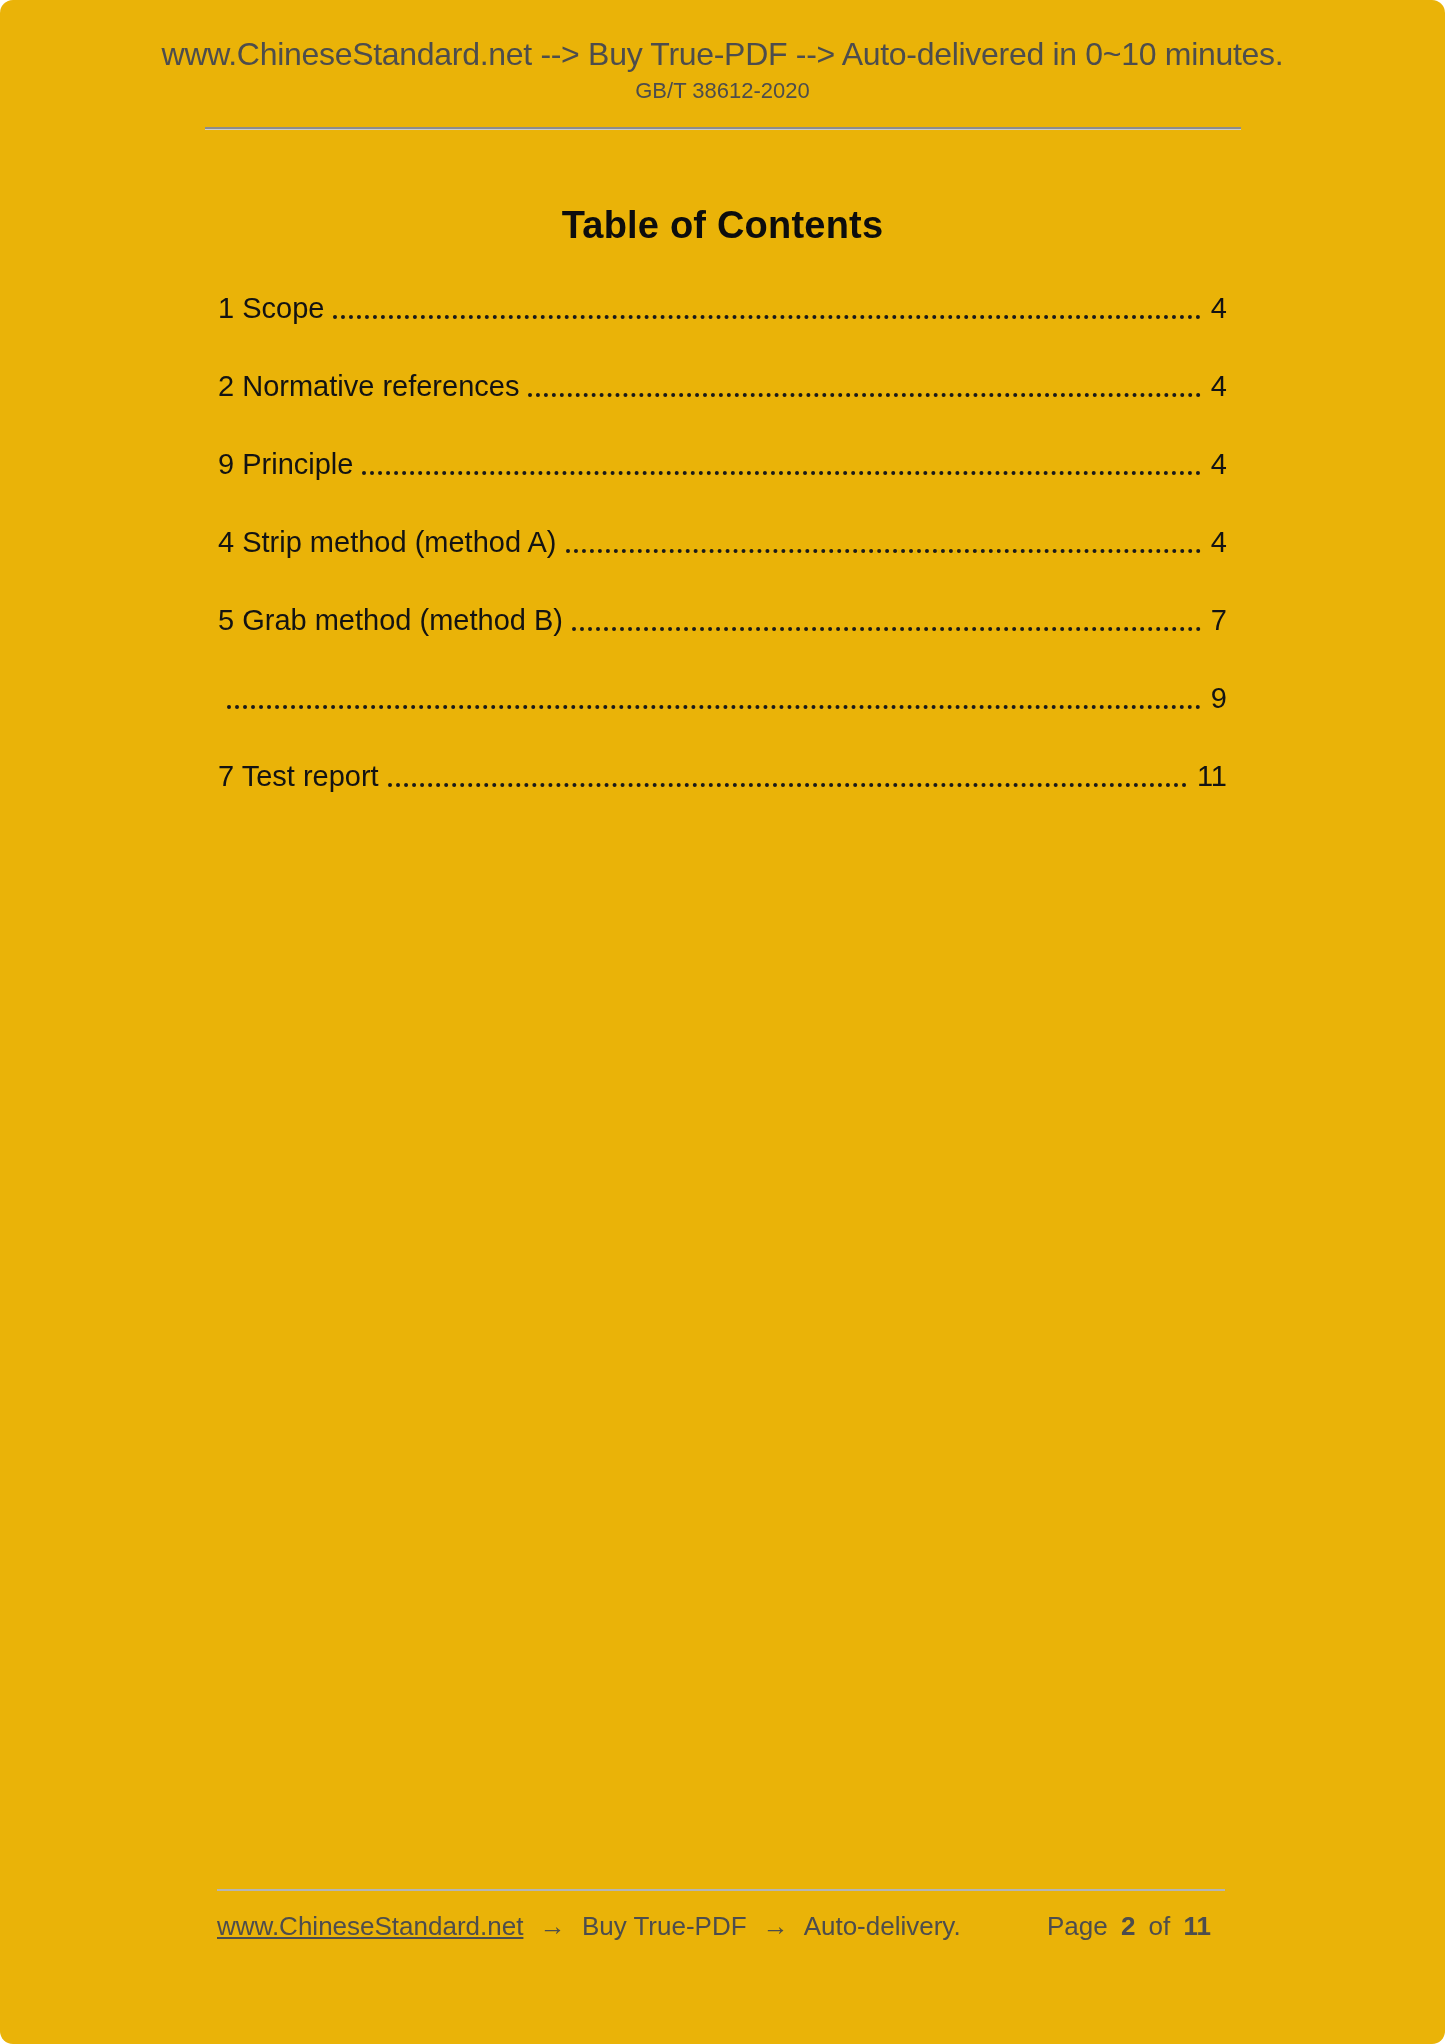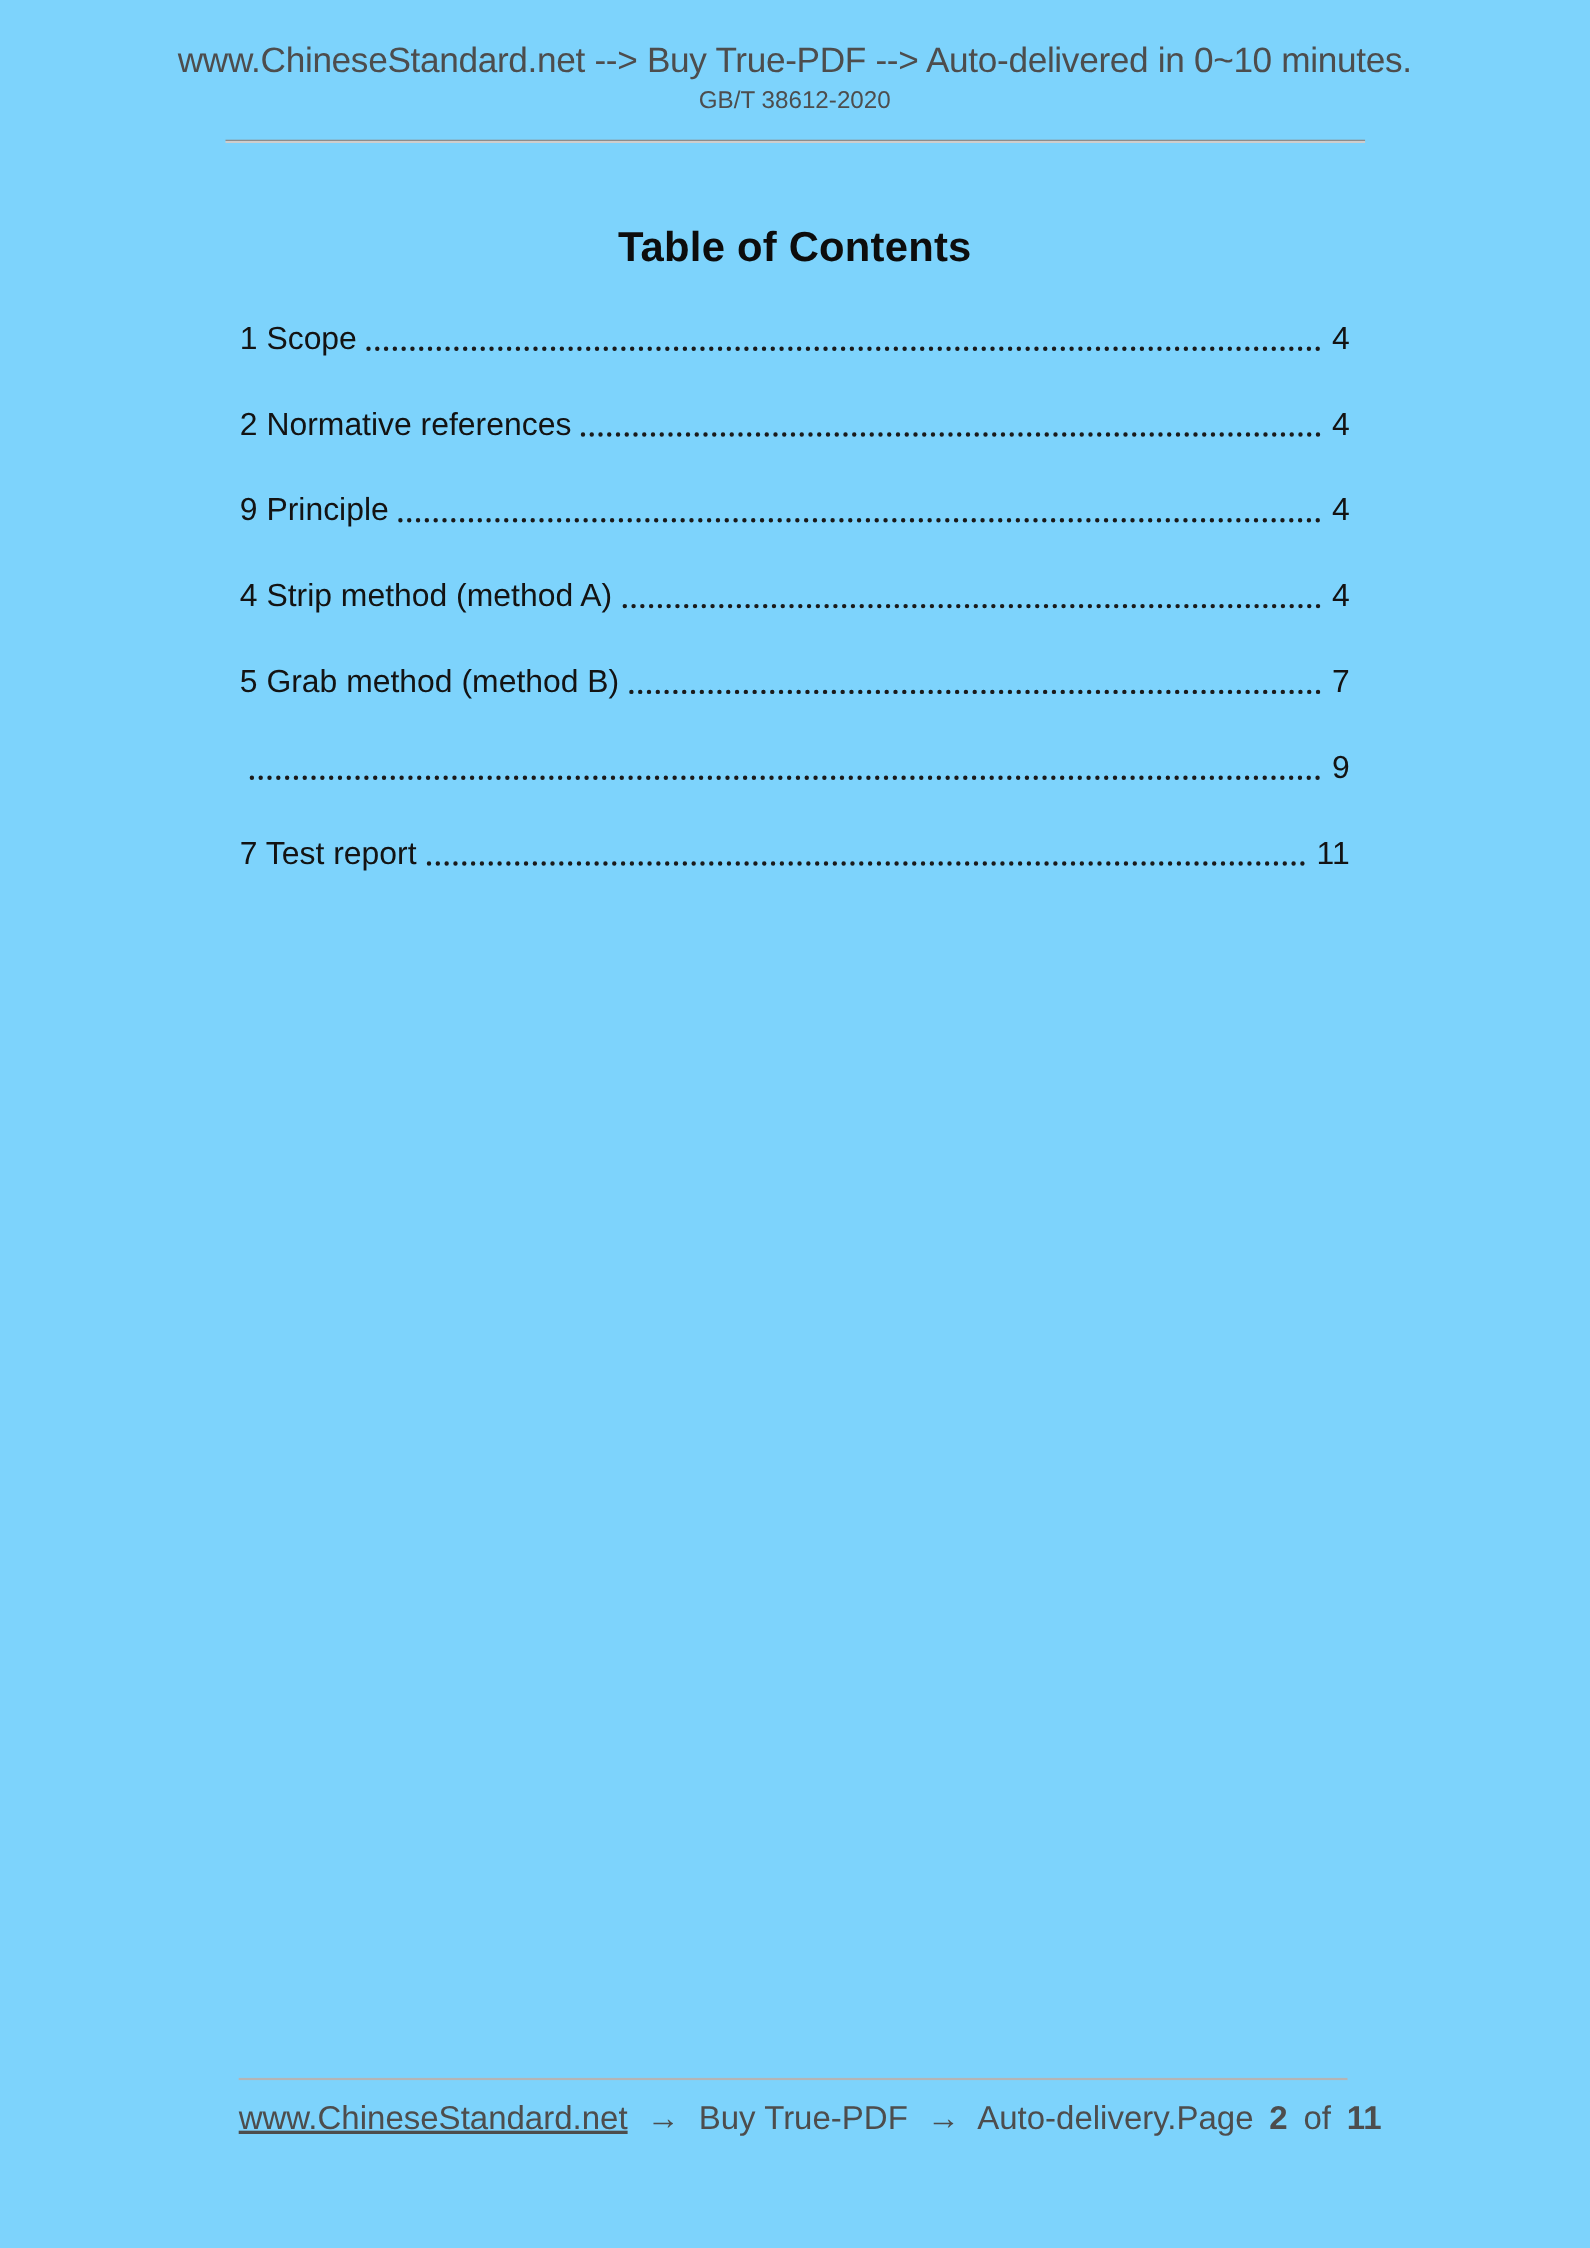--- a/index.html
+++ b/index.html
@@ -4,23 +4,24 @@
 <style>
   html, body {
     margin: 0;
     padding: 0;
     background: #ffffff;
   }
   .page {
     position: relative;
     width: 1445px;
     height: 2044px;
-    background: #7dd3fc;
+    background: #eab308;
     font-family: "Liberation Sans", "DejaVu Sans", sans-serif;
     overflow: hidden;
+    border-radius: 13px;
   }
   .header-tagline {
     position: absolute;
     top: 36px;
     left: 0;
     width: 100%;
     text-align: center;
     font-size: 32px;
     line-height: 36px;
     letter-spacing: -0.3px;
@@ -94,21 +95,21 @@
     background: #b5b5b5;
   }
   .footer {
     position: absolute;
     top: 1910px;
     left: 217px;
     width: 1000px;
     display: flex;
     justify-content: space-between;
     align-items: baseline;
-    font-size: 30px;
+    font-size: 26px;
     line-height: 32px;
     color: #4d4d4d;
     white-space: nowrap;
   }
   .footer-link {
     text-decoration: underline;
     color: #4d4d4d;
     cursor: pointer;
   }
   .footer-arrow {

